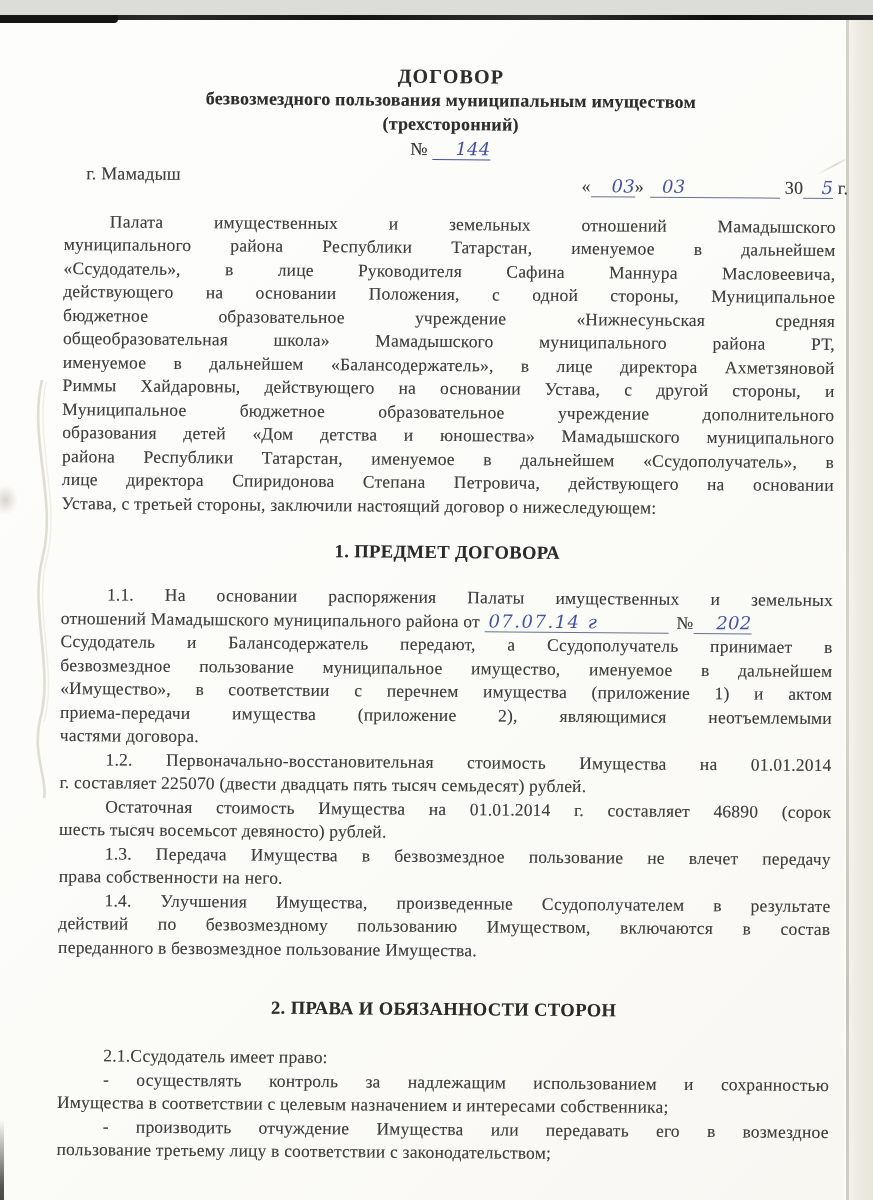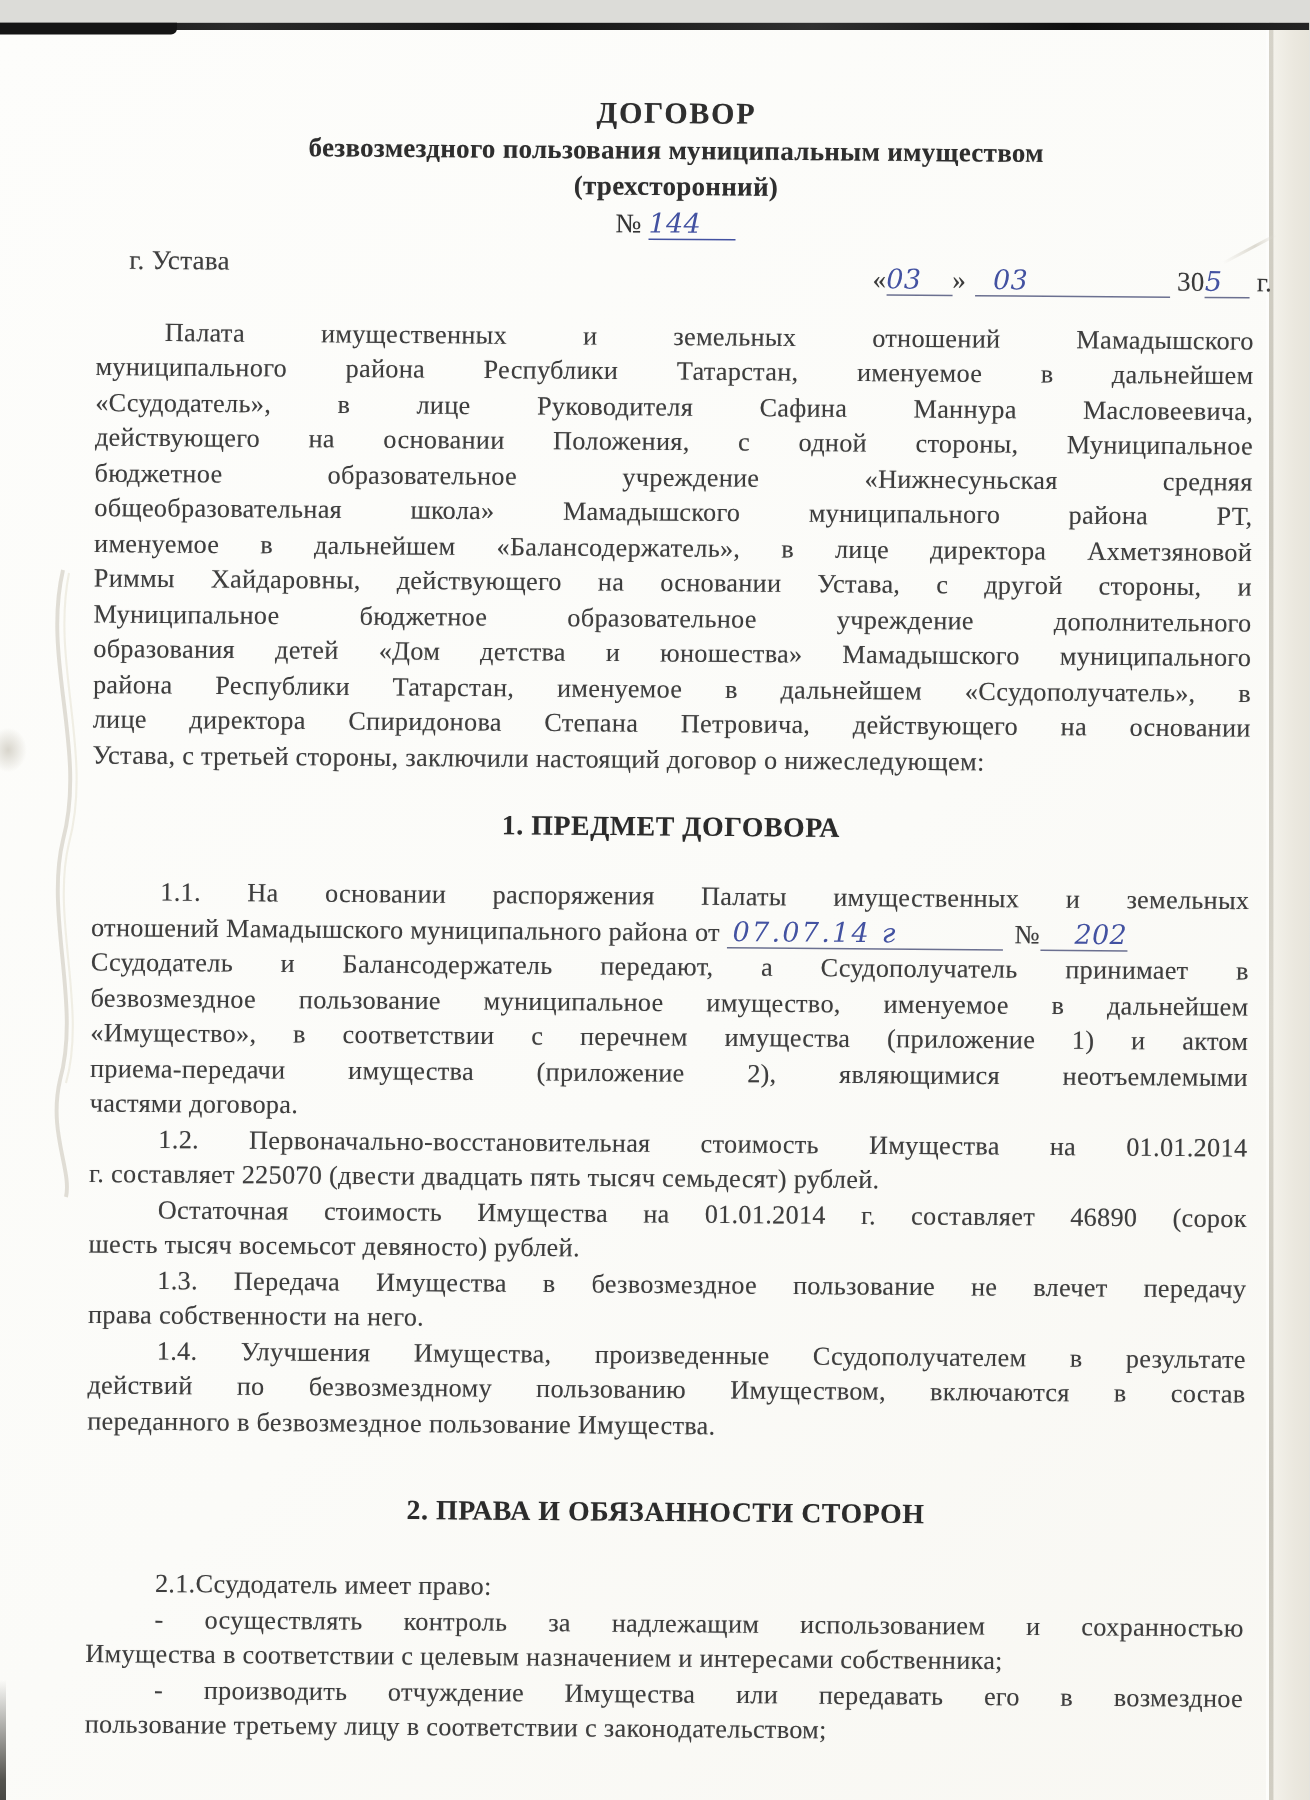--- a/index.html
+++ b/index.html
@@ -39,21 +39,21 @@
     text-shadow:0 0 .5px rgba(70,70,70,.45);
   }
   .t1{text-align:center;font-weight:bold;font-size:20px;line-height:24px;color:#2e2e2e;letter-spacing:1.2px;}
   .t2{text-align:center;font-weight:bold;font-size:18px;line-height:24px;color:#2e2e2e;}
   .num-row{text-align:center;font-size:18px;line-height:27px;color:#343434;}
   .city-date{display:flex;justify-content:space-between;align-items:flex-start;margin-top:2px;}
   .city{margin-left:22px;font-size:18px;}
   .date{font-size:18px;margin-top:9px;margin-right:-12px;white-space:nowrap;color:#3a3a3a;}
   
   .hw{font-family:"DejaVu Serif",serif;font-style:italic;color:#4352a1;text-shadow:none;font-size:18px;}
-  .blank{display:inline-block;border-bottom:1.6px solid #6b7090;height:20px;line-height:20px;text-align:left;vertical-align:baseline;}
+  .blank{display:inline-block;border-bottom:1.6px solid #6b7090;height:20px;line-height:20px;text-align:right;vertical-align:baseline;}
   .blank-num{width:58px;border-bottom-color:#4352a1;}
   .blank-day{width:44px;}
   .blank-month{width:118px;text-align:left;padding-left:12px;margin-left:6px;}
   .blank-year{width:30px;}
   .blank-orderdate{width:180px;text-align:left;padding-left:4px;}
   .blank-orderdate .hw{letter-spacing:1.5px;}
   .blank-ordernum{width:52px;text-align:right;padding-left:6px;}
   .numsign{margin-left:8px;}
   
   .para{margin:0;}
@@ -90,21 +90,21 @@
     <div class="t1">ДОГОВОР</div>
     <div class="t2">безвозмездного пользования муниципальным имуществом</div>
     <div class="t2">(трехсторонний)</div>
 
     <div class="num-row">
       <span>№</span>
       <span class="blank blank-num"><span class="hw">144</span></span>
     </div>
 
     <div class="city-date">
-      <span class="city">г. Устава</span>
+      <span class="city">г. Мамадыш</span>
       <span class="date">
         <span>«</span><span class="blank blank-day"><span class="hw">03</span></span><span>»</span><span class="blank blank-month"><span class="hw">03</span></span>
         <span>30</span><span class="blank blank-year"><span class="hw">5</span></span>
         <span>г.</span>
       </span>
     </div>
 
     <div class="para preamble">
         <div class="tline tindent">Палата имущественных и земельных отношений Мамадышского</div>
         <div class="tline">муниципального района Республики Татарстан, именуемое в дальнейшем</div>

